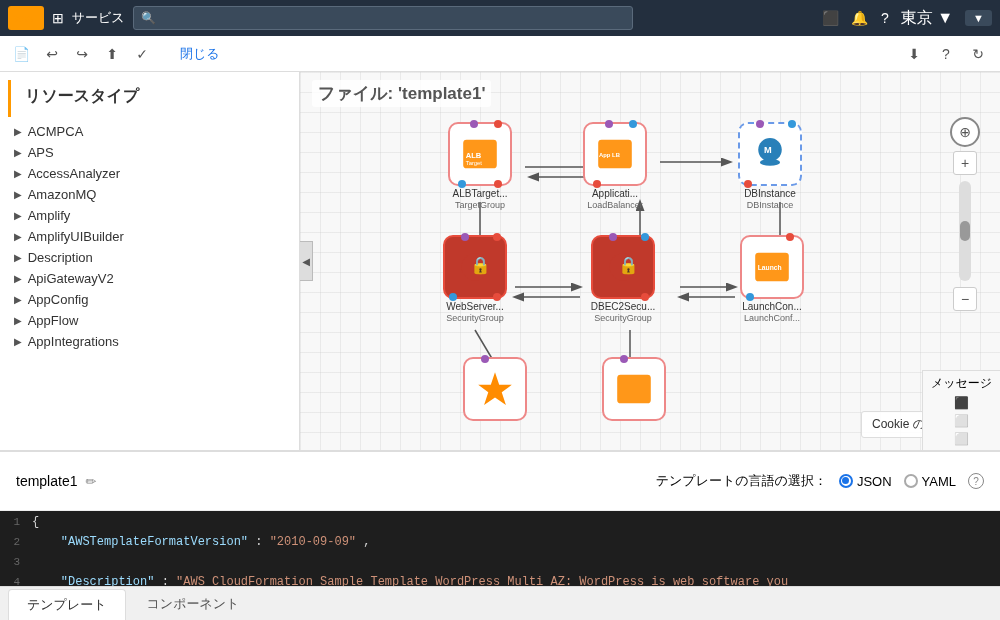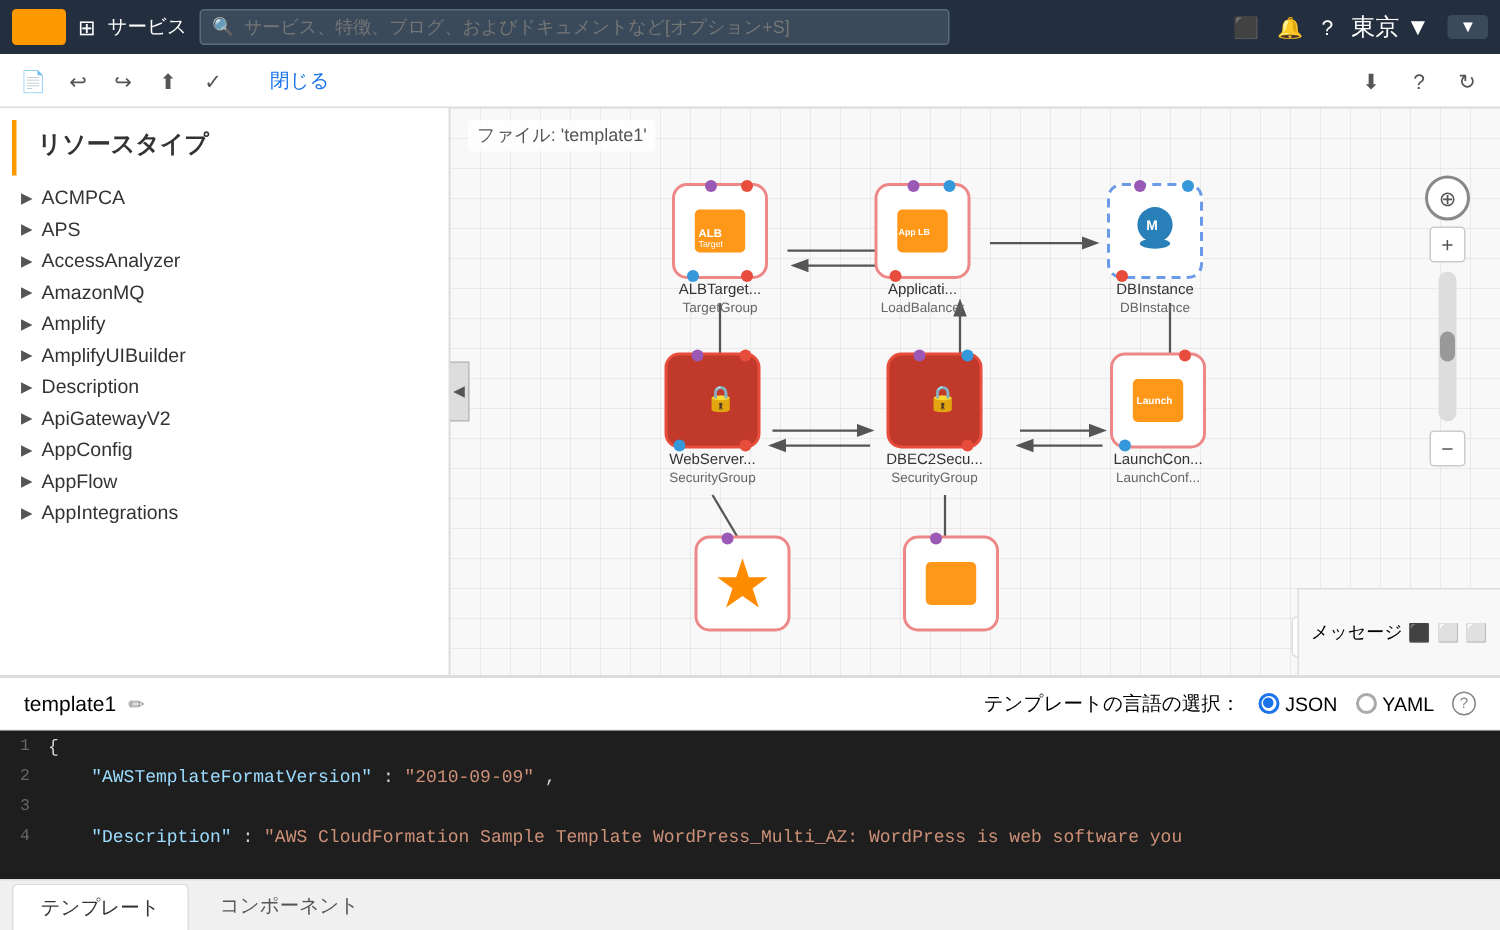--- a/index.html
+++ b/index.html
@@ -169,25 +169,26 @@
         linear-gradient(rgba(200,200,200,0.3) 1px, transparent 1px),
         linear-gradient(90deg, rgba(200,200,200,0.3) 1px, transparent 1px);
       background-size: 20px 20px;
       position: relative;
       overflow: hidden;
     }
     .canvas-header {
       position: absolute;
       top: 8px;
       left: 12px;
-      font-size: 12px;
+      font-size: 17px;
       color: #555;
       background: rgba(255,255,255,0.8);
       padding: 2px 6px;
       border-radius: 3px;
+      font-weight: bold;
     }
 
     
     .collapse-btn {
       position: absolute;
       top: 50%;
       left: -1px;
       transform: translateY(-50%);
       width: 14px;
       height: 40px;
@@ -278,37 +279,38 @@
     .message-panel {
       position: absolute;
       right: 0;
       bottom: 0;
       display: flex;
       align-items: center;
       gap: 4px;
       background: #f8f8f8;
       border-top: 1px solid #ddd;
       border-left: 1px solid #ddd;
-      padding: 20px 8px;
+      padding: 4px 8px;
       font-size: 12px;
+      flex-direction: column;
     }
 
     
     .bottom-panel {
       height: 170px;
       border-top: 2px solid #ddd;
       background: #fff;
       display: flex;
       flex-direction: column;
     }
     .bottom-header {
       display: flex;
       align-items: center;
       justify-content: space-between;
-      padding: 8px 16px;
+      padding: 20px 16px;
       border-bottom: 1px solid #eee;
     }
     .bottom-title {
       display: flex;
       align-items: center;
       gap: 8px;
       font-size: 14px;
       font-weight: 500;
     }
     .edit-icon {
@@ -450,21 +452,20 @@
     <svg width="28" height="18" viewBox="0 0 28 18">
       <text x="2" y="13" fill="#ff9900" font-size="10" font-weight="bold">aws</text>
     </svg>
   </div>
   <div class="nav-grid-icon">⊞</div>
   <div class="nav-services">
     <span>サービス</span>
   </div>
   <div class="nav-search">
     <span style="color:#aaa;font-size:12px;">🔍</span>
-    <input type="text" placeholder="サービス、特徴、ブログ、およびドキュメントなど[オプション+S]" style="">
   </div>
   <div class="nav-right">
     <span class="nav-icon">⬛</span>
     <span class="nav-icon">🔔</span>
     <span class="nav-icon">?</span>
     <span class="nav-region">東京 ▼</span>
     <span class="nav-account">▼</span>
   </div>
 </div>
 

